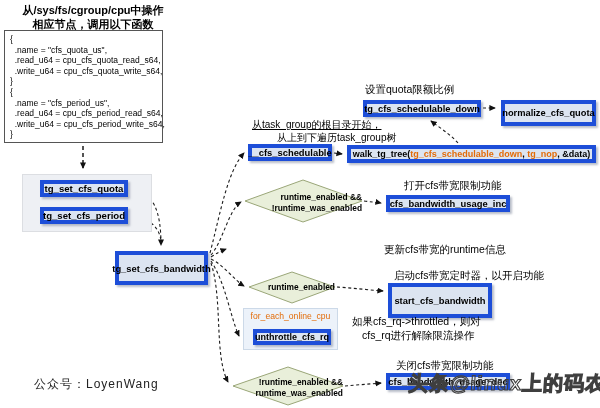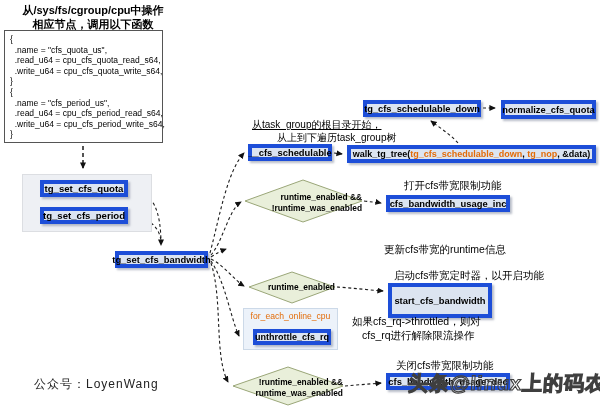--- a/index.html
+++ b/index.html
@@ -110,31 +110,32 @@
     <div class="codeline">{</div>
     <div class="codeline">  .name = "cfs_period_us",</div>
     <div class="codeline">  .read_u64 = cpu_cfs_period_read_s64,</div>
     <div class="codeline">  .write_u64 = cpu_cfs_period_write_s64,</div>
     <div class="codeline">}</div>
   </div>
 
   <div class="abs group-box"></div>
   <div class="abs node" style="left:40px; top:180px; width:88px; height:17px; font-size:9.6px;">tg_set_cfs_quota</div>
   <div class="abs node" style="left:40px; top:207px; width:88px; height:17px; font-size:9.6px;">tg_set_cfs_period</div>
-  <div class="abs node" style="left:115px; top:251px; width:93px; height:17px; font-size:9.4px;">tg_set_cfs_bandwidth</div>
+  <div class="abs node" style="left:115px; top:251px; width:93px; height:34px; font-size:9.4px;">tg_set_cfs_bandwidth</div>
 
   <div class="abs note" style="left:252px; top:118px; font-size:10px;text-decoration:underline;">从task_group的根目录开始，</div>
   <div class="abs note" style="left:259px; top:131px; font-size:10px;margin-left:18px;">从上到下遍历task_group树</div>
   <div class="abs node" style="left:248px; top:144px; width:84px; height:17px; font-size:9.4px;">__cfs_schedulable</div>
   <div class="abs node" style="left:347px; top:145px; width:249px; height:18px; font-size:9px;">
     <span>walk_tg_tree(</span><span class="orange">tg_cfs_schedulable_down</span><span>, </span><span class="orange">tg_nop</span><span>, &amp;data)</span>
   </div>
 
+  <div class="abs note" style="left:365px; top:83px;">设置quota限额比例</div>
   <div class="abs node" style="left:363px; top:100px; width:118px; height:17px; font-size:9.3px;">tg_cfs_schedulable_down</div>
-  <div class="abs node" style="left:501px; top:100px; width:95px; height:19px; font-size:9.3px;">normalize_cfs_quota</div>
+  <div class="abs node" style="left:501px; top:100px; width:95px; height:26px; font-size:9.3px;">normalize_cfs_quota</div>
 
   <div class="abs diamond-label" style="left:245px; top:192px; width:117px;">runtime_enabled &amp;&amp;
 !runtime_was_enabled</div>
   <div class="abs note" style="left:404px; top:179px;">打开cfs带宽限制功能</div>
   <div class="abs node" style="left:386px; top:195px; width:124px; height:17px; font-size:9.4px;">cfs_bandwidth_usage_inc</div>
 
   <div class="abs note" style="left:384px; top:243px;">更新cfs带宽的runtime信息</div>
 
   <div class="abs diamond-label" style="left:249px; top:282px; width:86px;">runtime_enabled</div>
   <div class="abs note" style="left:394px; top:269px;">启动cfs带宽定时器，以开启功能</div>

